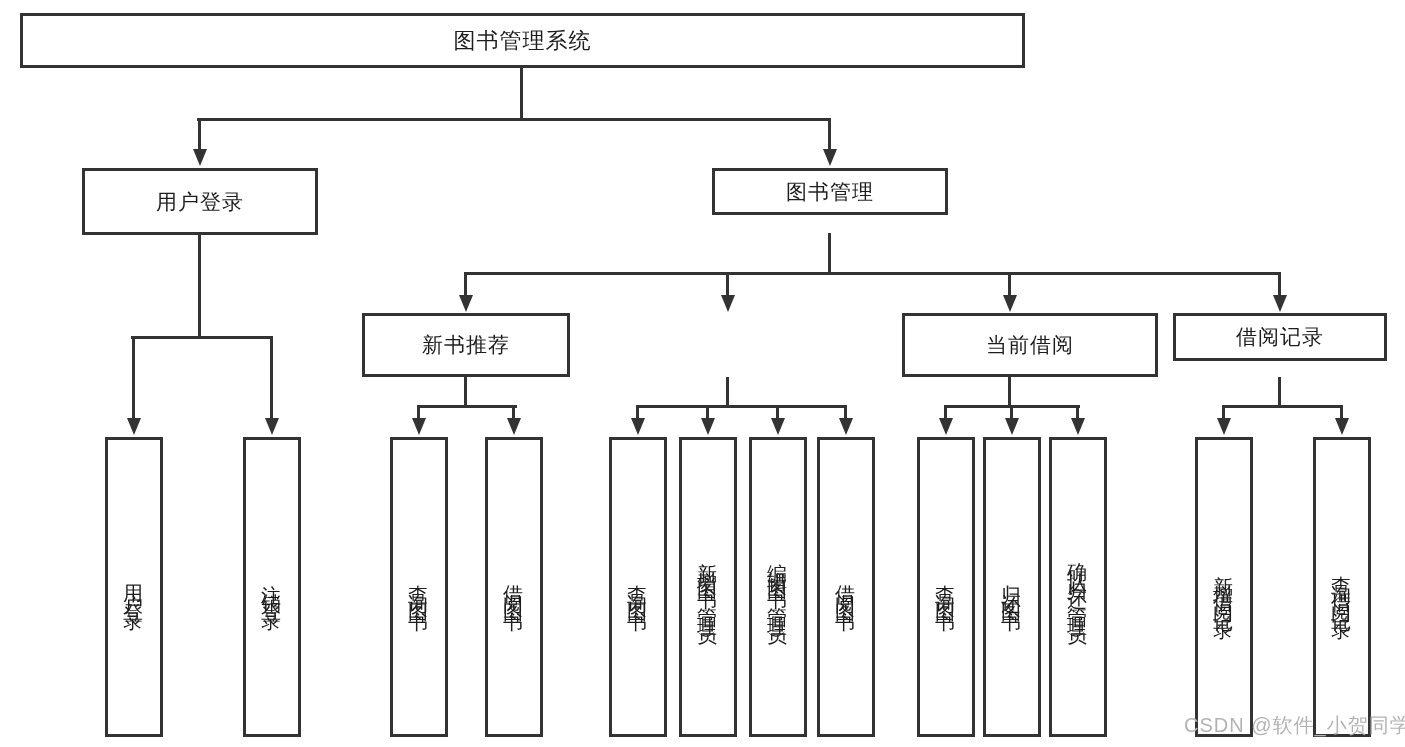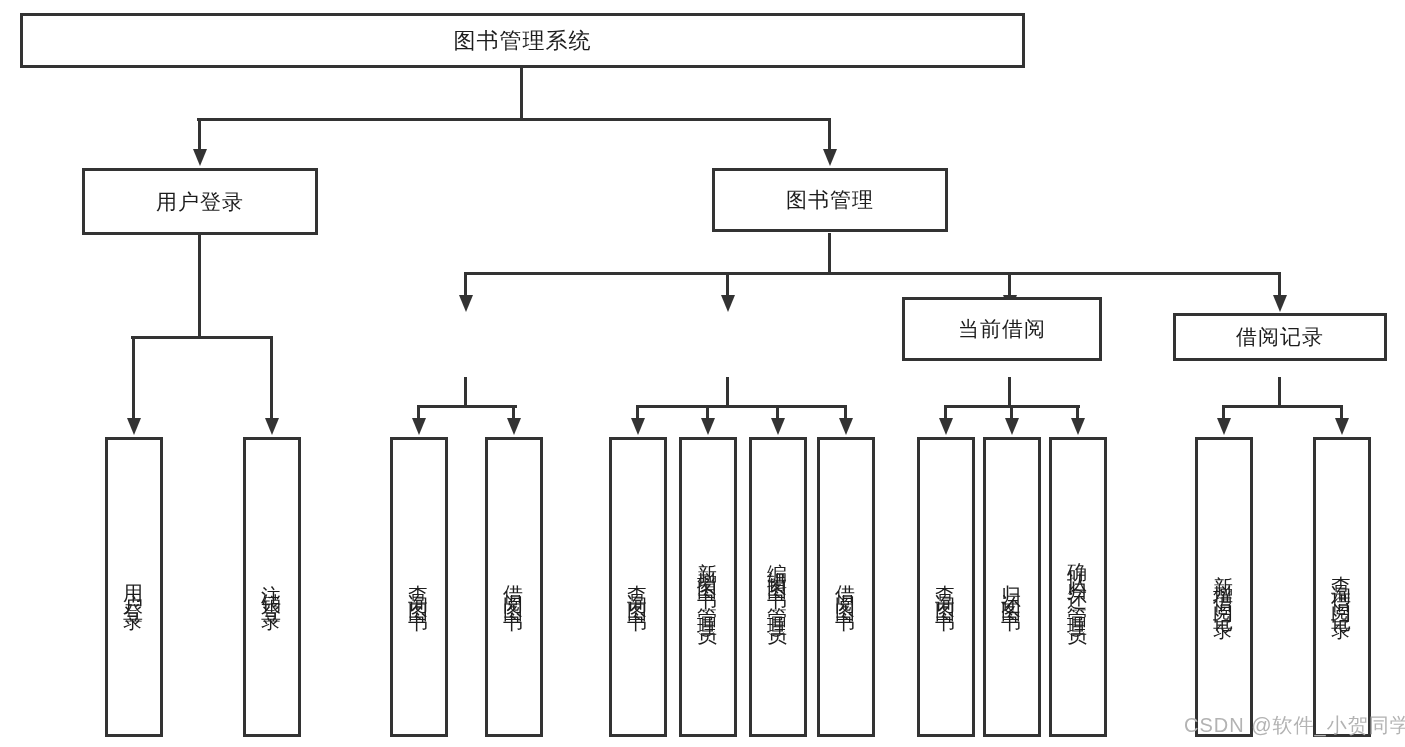--- a/index.html
+++ b/index.html
@@ -64,23 +64,24 @@
   }
 </style>
 </head>
 <body>
 
 <div class="canvas">
 
   <div class="node root" style="left:20px;top:13px;width:1005px;height:55px">图书管理系统</div>
 
   <div class="node" style="left:82px;top:168px;width:236px;height:67px">用户登录</div>
-  <div class="node" style="left:712px;top:168px;width:236px;height:64px">图书管理</div>
+  <div class="node" style="left:712px;top:168px;width:236px;height:47px">图书管理</div>
 
-  <div class="node" style="left:902px;top:297px;width:200px;height:64px">当前借阅</div>
+  <div class="node" style="left:362px;top:313px;width:208px;height:64px">新书推荐</div>
+  <div class="node" style="left:902px;top:313px;width:256px;height:64px">当前借阅</div>
   <div class="node" style="left:1173px;top:313px;width:214px;height:48px">借阅记录</div>
 
   <div class="vnode" style="left:105px">
     <span>用户登录</span>
     </div>
   <div class="vnode" style="left:243px">
     <span>注销登录</span>
     </div>
 
   <div class="vnode" style="left:390px">

